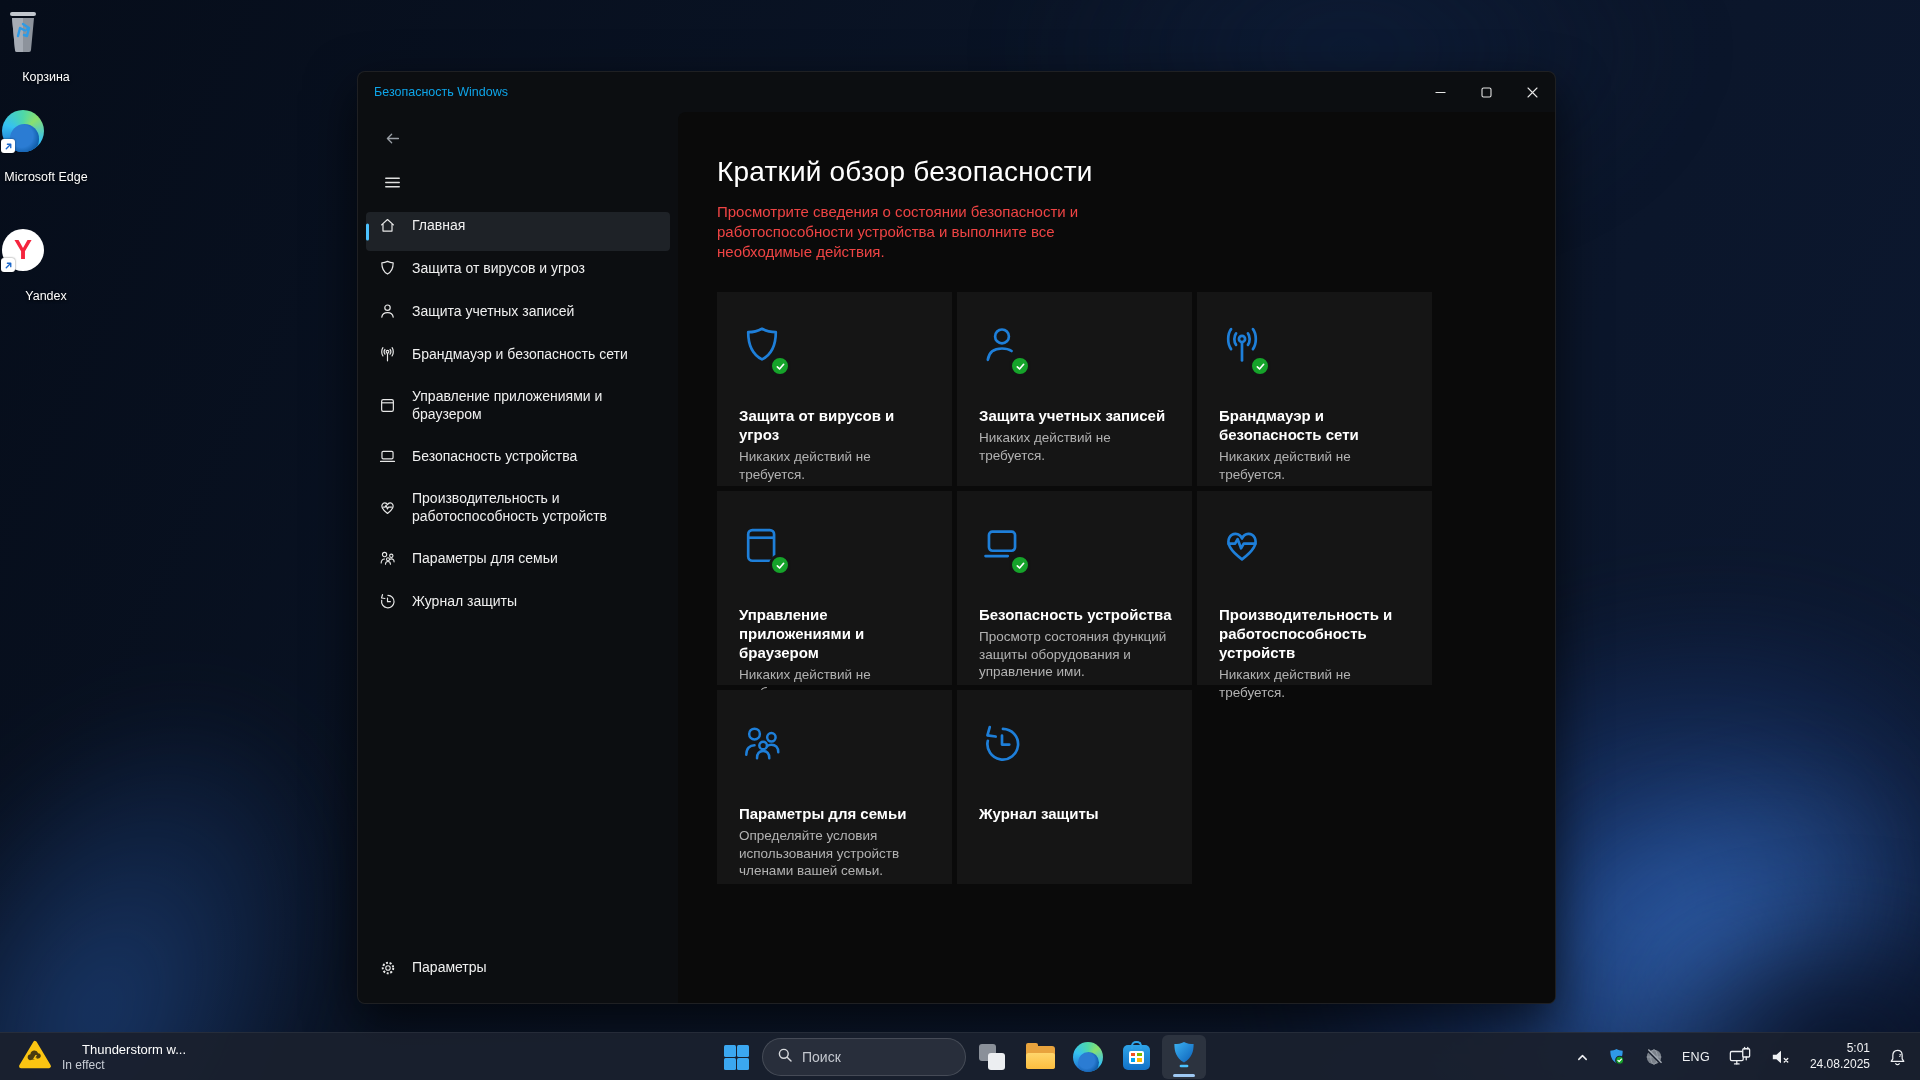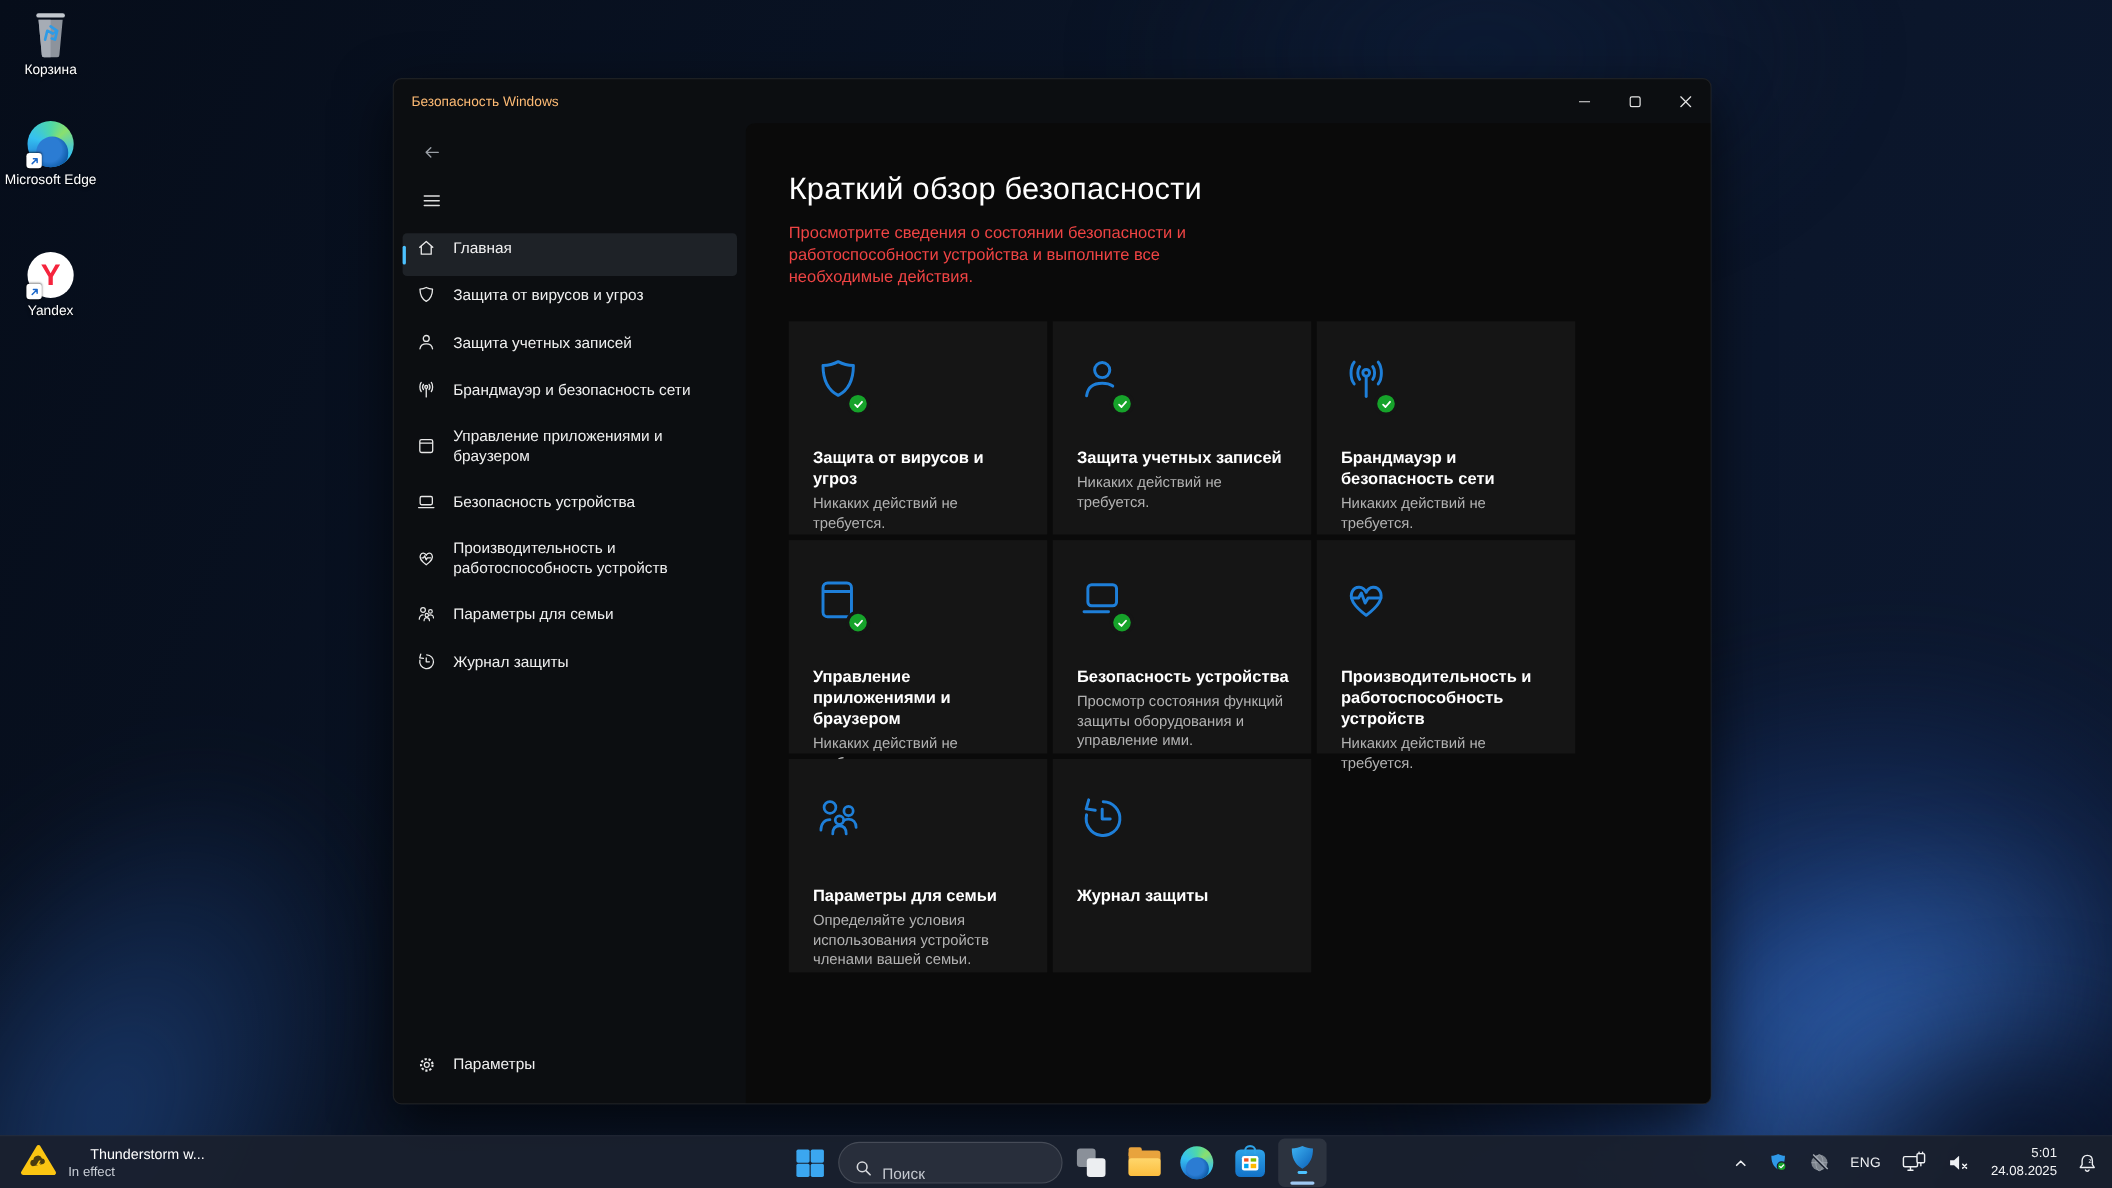--- a/index.html
+++ b/index.html
@@ -17,38 +17,38 @@
   .bloom2 { left:1150px; top:520px; width:1000px; height:760px; transform:rotate(-22deg);
             background:radial-gradient(closest-side,rgba(30,70,140,.85),rgba(18,40,86,.4) 60%,transparent 78%); }
   .bloom3 { left:1330px; top:700px; width:760px; height:520px; transform:rotate(-38deg);
             background:radial-gradient(closest-side,rgba(64,124,214,.55),transparent 70%); }
   .bloom4 { left:1560px; top:860px; width:560px; height:380px;
             background:radial-gradient(closest-side,rgba(8,16,36,.95),transparent 80%); }
   .bloom5 { left:900px; top:-200px; width:900px; height:500px;
             background:radial-gradient(closest-side,rgba(16,34,66,.5),transparent 75%); }
 
   
-  .desk-icon { position:absolute; width:92px; display:flex; flex-direction:column; align-items:center; gap:2px; cursor:default; }
+  .desk-icon { position:absolute; width:92px; display:flex; flex-direction:column; gap:16px; cursor:default; }
   .desk-icon .glyph { width:46px; height:46px; display:flex; align-items:center; justify-content:center; position:relative; }
   .desk-icon .lbl { font-size:12.5px; line-height:1.15; text-align:center; color:#fff; text-shadow:0 1px 3px rgba(0,0,0,.9); }
   .shortcut-badge { position:absolute; left:1px; bottom:1px; width:14px; height:14px; background:#fff; border-radius:3px;
                     display:flex; align-items:center; justify-content:center; box-shadow:0 0 2px rgba(0,0,0,.6); }
   .edge-ball { width:42px; height:42px; border-radius:50%; position:relative; overflow:hidden;
                background:conic-gradient(from 210deg,#1f6fd0,#35c1f1 22%,#4fd8a7 42%,#8ae06e 55%,#35c1f1 75%,#1f6fd0); }
   .edge-ball:after { content:""; position:absolute; left:18%; top:34%; width:70%; height:70%;
                border-radius:50%; background:radial-gradient(circle at 40% 40%,#2b7cd3 0 45%,#0c59a4 75%); }
   .yandex-ball { width:42px; height:42px; border-radius:50%; background:#fff; display:flex; align-items:center; justify-content:center;
                font-weight:700; font-size:27px; color:#f5243d; }
 
   
   .window { position:absolute; left:357px; top:71px; width:1199px; height:933px;
             background:#0c0e11; border-radius:8px; overflow:hidden;
             border:1px solid rgba(255,255,255,.08); box-shadow:0 18px 50px rgba(0,0,0,.65); display:flex; flex-direction:column; }
   .titlebar { height:40px; display:flex; align-items:center; flex:0 0 auto; }
-  .titlebar .wtitle { font-size:12.5px; color:#fdba74; padding-left:16px; flex:1; }
+  .titlebar .wtitle { font-size:12.5px; color:#0ea5e9; padding-left:16px; flex:1; }
   .cap-btn { width:46px; height:38px; display:flex; align-items:center; justify-content:center; color:#e6e6e6; }
   .win-body { flex:1; display:flex; min-height:0; }
 
   
   .sidebar { width:320px; flex:0 0 auto; display:flex; flex-direction:column; padding:6px 8px 10px 8px; position:relative; }
   .side-top { padding:4px 8px 0 10px; }
   .iconbtn { width:32px; height:32px; display:flex; align-items:center; justify-content:center; color:#cfcfcf; border-radius:4px; }
   .nav-list { margin-top:14px; display:flex; flex-direction:column; gap:4px; }
   .nav-item { position:relative; display:flex; align-items:center; gap:15px; min-height:34px; padding:4px 8px 16px 12px;
               border-radius:4px; color:#f0f0f0; cursor:default; }
@@ -80,21 +80,21 @@
   .tb-widget .t1 { font-size:13px; color:#fff; line-height:1.2;margin-left:20px; }
   .tb-widget .t2 { font-size:12px; color:#c9ced6; line-height:1.2; }
   .tb-center { position:absolute; left:50%; top:0; transform:translateX(-50%); height:48px; display:flex; align-items:center; gap:4px; }
   .tb-btn { width:44px; height:44px; border-radius:6px; display:flex; align-items:center; justify-content:center; position:relative; }
   .tb-btn.active { background:rgba(255,255,255,.09); }
   .tb-btn.active:after { content:""; position:absolute; bottom:2px; left:50%; transform:translateX(-50%);
                          width:22px; height:3px; border-radius:2px; background:#9fc9f3; }
   .start-logo { width:25px; height:25px; display:grid; grid-template-columns:12px 12px; grid-template-rows:12px 12px; gap:1.5px; }
   .start-logo span { background:#3ba7f0; border-radius:1.5px; }
   .search-pill { width:204px; height:38px; border-radius:19px; background:rgba(255,255,255,.07);
-                 border:1px solid rgba(255,255,255,.14); display:flex; align-items:flex-end; gap:9px; padding:0 14px; }
+                 border:1px solid rgba(255,255,255,.14); display:flex; align-items:center; gap:9px; padding:0 14px; }
   .search-pill input { background:transparent; border:none; outline:none; color:#e8e8e8; font-size:14px;
                  font-family:inherit; width:140px; }
   .search-pill input::placeholder { color:#c4c8cf; }
   .folder-ic { position:relative; width:29px; height:23px; }
   .folder-ic .back { position:absolute; inset:0; background:#e8a33d; border-radius:3px; }
   .folder-ic .tab { position:absolute; left:0; top:-3px; width:12px; height:8px; background:#e8a33d; border-radius:2px 2px 0 0; }
   .folder-ic .front { position:absolute; left:0; bottom:0; width:100%; height:16px; border-radius:2.5px;
                       background:linear-gradient(180deg,#ffd66b,#fcbe3f); }
   .tv-ic { position:relative; width:26px; height:26px; }
   .tv-ic .b { position:absolute; left:0; top:0; width:17px; height:17px; border-radius:3px; background:#8a9099; }

